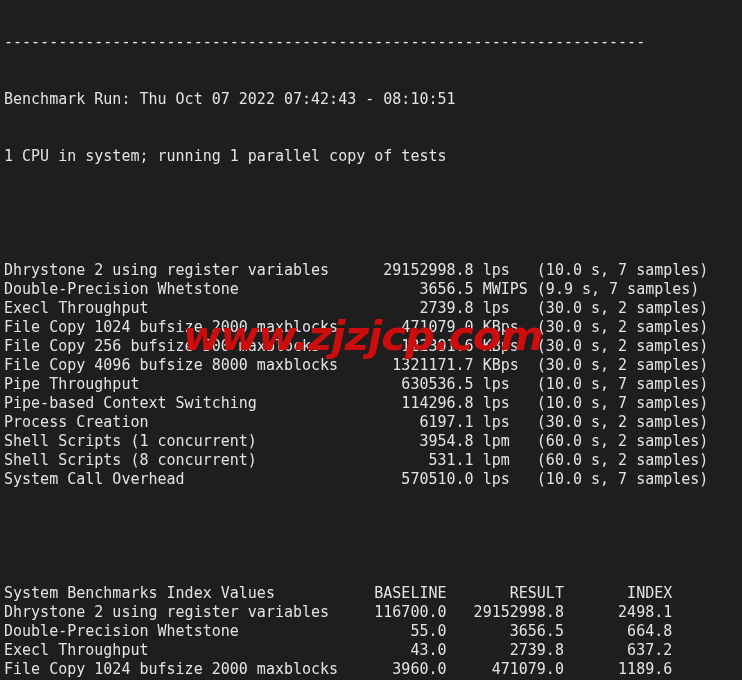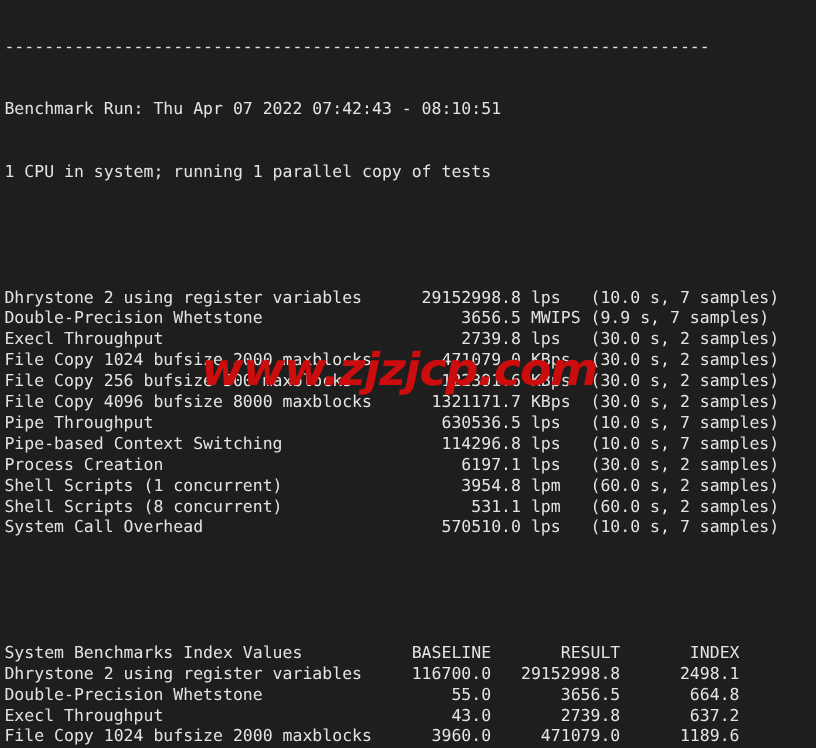--- a/index.html
+++ b/index.html
@@ -65,21 +65,21 @@
     transform-origin: left top;
   }
 </style>
 </head>
 <body>
 
 <div id="terminal">
 
   <div id="screen">
     <span class="tline" id="l-rule">-----------------------------------------------------------------------</span>
-    <span class="tline">Benchmark Run: Thu Apr 07 2022 07:42:43 - 08:10:51</span>
+    <span class="tline">Benchmark Run: Thu Oct 07 2022 07:42:43 - 08:10:51</span>
     <span class="tline">1 CPU in system; running 1 parallel copy of tests</span>
     <span class="tline"> </span>
     <span id="results-block"><span class="tline">Dhrystone 2 using register variables      29152998.8 lps   (10.0 s, 7 samples)</span><span class="tline">Double-Precision Whetstone                    3656.5 MWIPS (9.9 s, 7 samples)</span><span class="tline">Execl Throughput                              2739.8 lps   (30.0 s, 2 samples)</span><span class="tline">File Copy 1024 bufsize 2000 maxblocks       471079.0 KBps  (30.0 s, 2 samples)</span><span class="tline">File Copy 256 bufsize 500 maxblocks         122391.6 KBps  (30.0 s, 2 samples)</span><span class="tline">File Copy 4096 bufsize 8000 maxblocks      1321171.7 KBps  (30.0 s, 2 samples)</span><span class="tline">Pipe Throughput                             630536.5 lps   (10.0 s, 7 samples)</span><span class="tline">Pipe-based Context Switching                114296.8 lps   (10.0 s, 7 samples)</span><span class="tline">Process Creation                              6197.1 lps   (30.0 s, 2 samples)</span><span class="tline">Shell Scripts (1 concurrent)                  3954.8 lpm   (60.0 s, 2 samples)</span><span class="tline">Shell Scripts (8 concurrent)                   531.1 lpm   (60.0 s, 2 samples)</span><span class="tline">System Call Overhead                        570510.0 lps   (10.0 s, 7 samples)</span></span>
     <span class="tline"> </span>
     <span id="index-block"><span class="tline">System Benchmarks Index Values           BASELINE       RESULT       INDEX</span><span class="tline">Dhrystone 2 using register variables     116700.0   29152998.8      2498.1</span><span class="tline">Double-Precision Whetstone                   55.0       3656.5       664.8</span><span class="tline">Execl Throughput                             43.0       2739.8       637.2</span><span class="tline">File Copy 1024 bufsize 2000 maxblocks      3960.0     471079.0      1189.6</span><span class="tline">File Copy 256 bufsize 500 maxblocks        1655.0     122391.6       739.5</span></span>
     
     
     
     
   </div>

